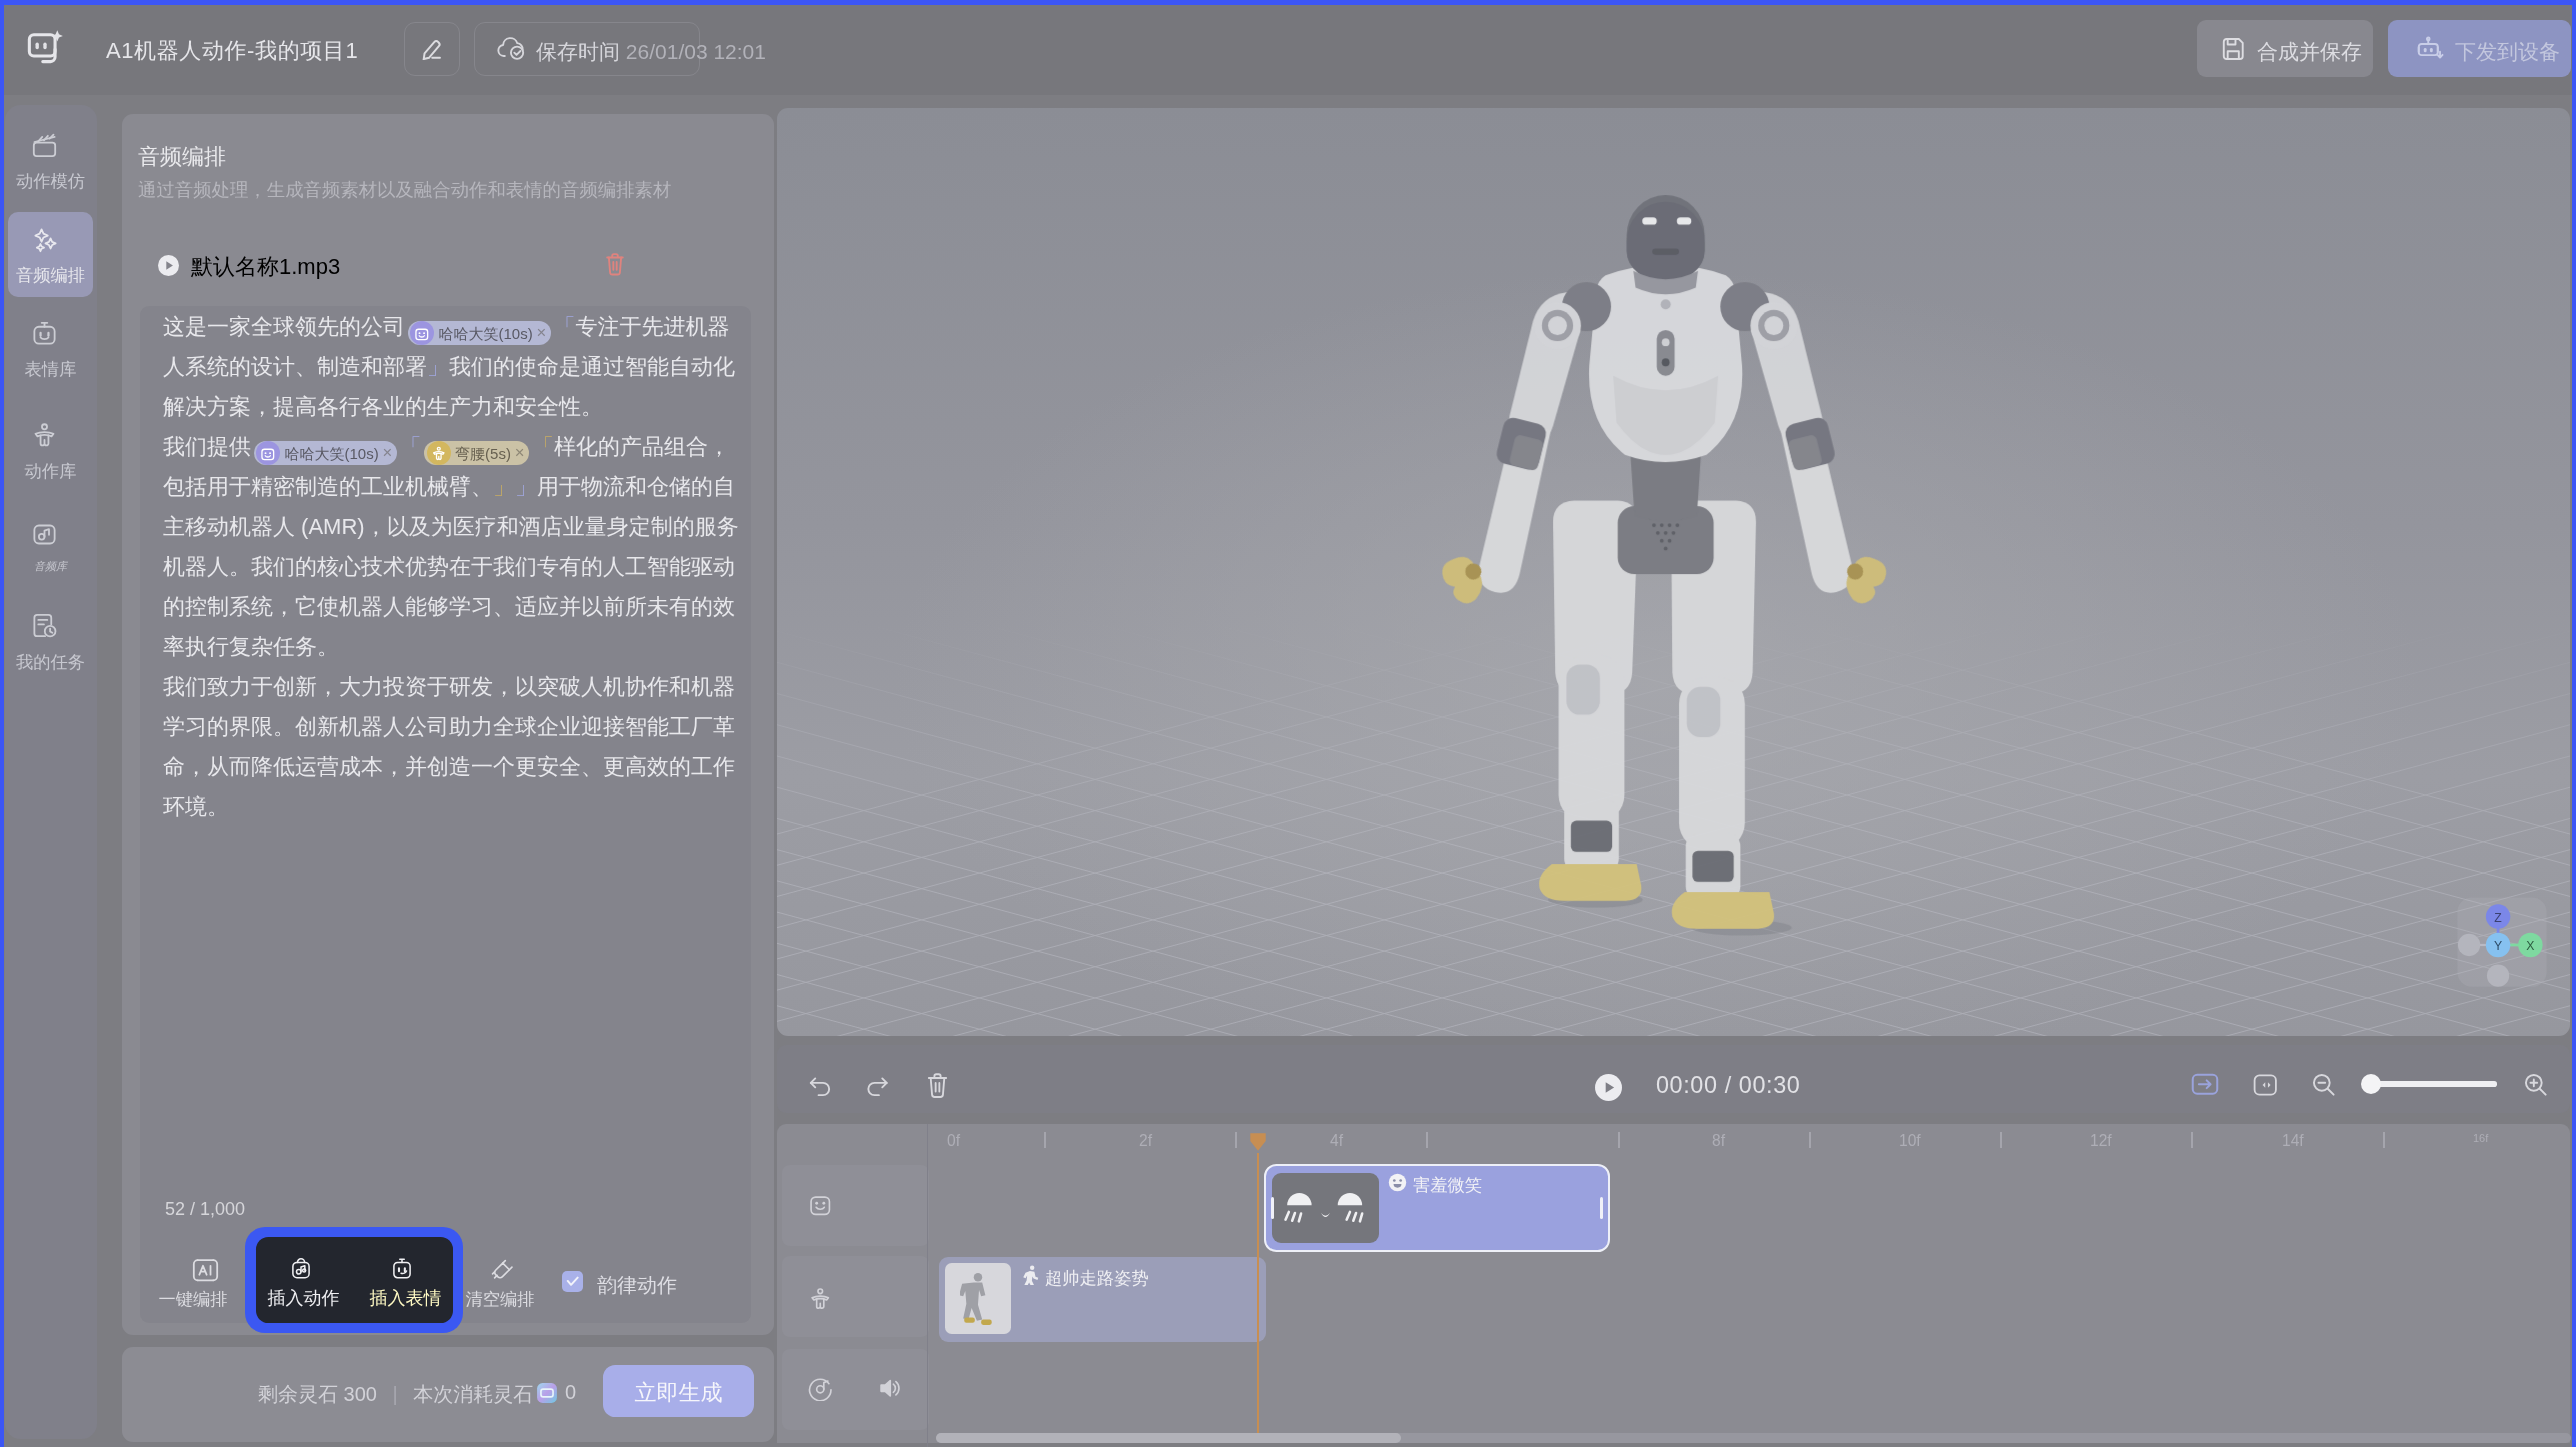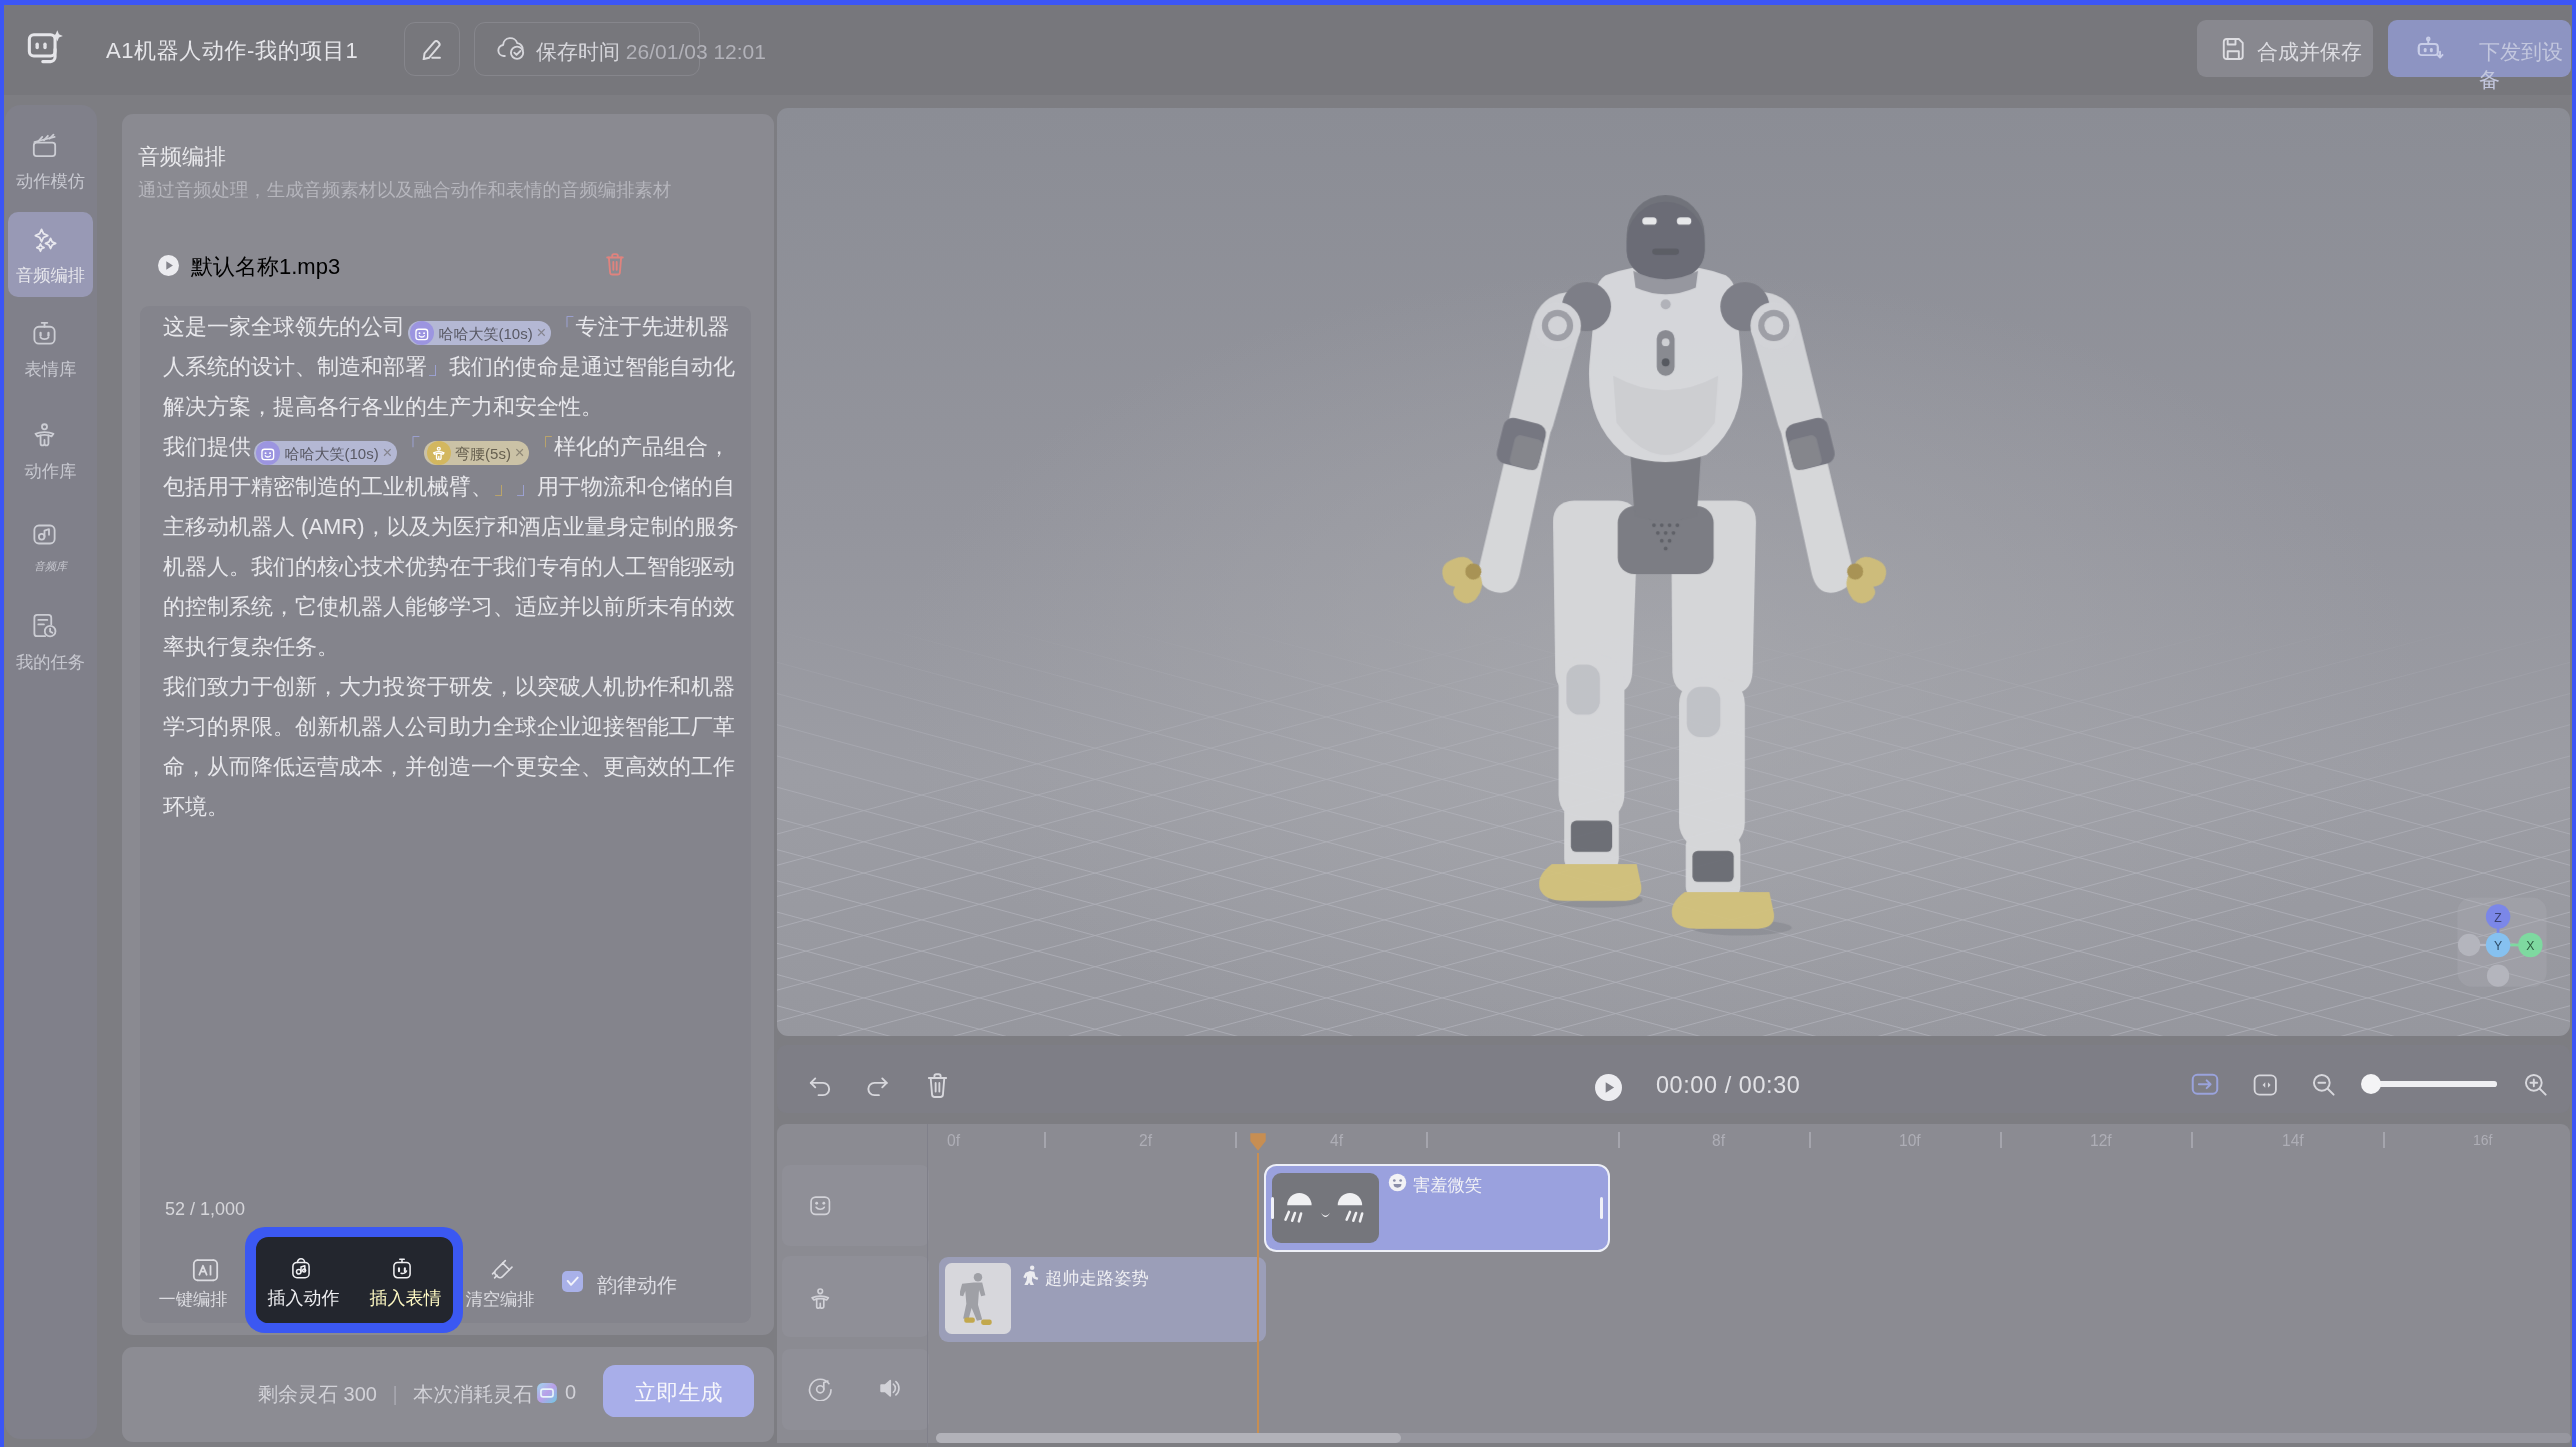--- a/index.html
+++ b/index.html
@@ -74,21 +74,21 @@
     <path d="M20 16 v-7"></path>
       <circle cx="20" cy="7" r="2.4"></circle>
     <path d="M3 22 v8 M37 22 v8"></path>
     <path d="M41 30 v10 M36.5 35.5 l4.5 4.8 4.5 -4.8"></path>
   </g>
   <g fill="#c9cee8">
       <rect x="12" y="23" width="5" height="8" rx="2.5"></rect>
       <rect x="23" y="23" width="5" height="8" rx="2.5"></rect>
     </g>
 </svg>
-<div class="abs" style="left:2455px;top:38px;font-size:21px;color:#c3c7de;margin-left:24px;">下发到设备</div>
+<div class="abs" style="left:2455px;top:38px;font-size:21px;color:#c3c7de;">下发到设备</div>
 
 <div class="card" id="sidebar" style="left:4.5px;top:105px;width:92px;height:1334px;background:#80808a;border-radius:15.6px;"></div>
 
 <div class="abs" style="left:7.8px;top:212px;width:85px;height:85px;background:#9899b5;border-radius:10px;"></div>
 
 <svg class="abs" style="left:31px;top:133px;" width="27" height="27" viewBox="0 0 48 48">
   <g fill="none" stroke="#cccdd4" stroke-width="3.2" stroke-linecap="round" stroke-linejoin="round">
     <rect x="5" y="17" width="38" height="24" rx="5"></rect>
     <path d="M6 16 l36 -9"></path>
     <path d="M13 15 l7 -8 M23 13 l7 -8 M33 10 l7 -7"></path>
@@ -470,21 +470,21 @@
 <div class="card" id="tracks" style="left:777px;top:1124px;width:1793px;height:319px;background:#8b8b92;border-radius:9px 9px 0 0;"></div>
 
 <div class="abs" style="left:947px;top:1132px;font-size:15.6px;color:#aeaeb6;">0f</div>
 <div class="abs" style="left:1139px;top:1132px;font-size:15.6px;color:#aeaeb6;">2f</div>
 <div class="abs" style="left:1330px;top:1132px;font-size:15.6px;color:#aeaeb6;">4f</div>
 <div class="abs" style="left:1521px;top:1192px;font-size:15.6px;color:#aeaeb6;">6f</div>
 <div class="abs" style="left:1712px;top:1132px;font-size:15.6px;color:#aeaeb6;">8f</div>
 <div class="abs" style="left:1899px;top:1132px;font-size:15.6px;color:#aeaeb6;">10f</div>
 <div class="abs" style="left:2090px;top:1132px;font-size:15.6px;color:#aeaeb6;">12f</div>
 <div class="abs" style="left:2282px;top:1132px;font-size:15.6px;color:#aeaeb6;">14f</div>
-<div class="abs" style="left:2473px;top:1132px;font-size:14px;color:#aeaeb6;">16f</div>
+<div class="abs" style="left:2473px;top:1132px;font-size:11px;color:#aeaeb6;">16f</div>
 <div class="abs" style="left:1044px;top:1132px;width:1.7px;height:15.6px;background:#a5a5ad;"></div>
 <div class="abs" style="left:1235px;top:1132px;width:1.7px;height:15.6px;background:#a5a5ad;"></div>
 <div class="abs" style="left:1426px;top:1132px;width:1.7px;height:15.6px;background:#a5a5ad;"></div>
 <div class="abs" style="left:1618px;top:1132px;width:1.7px;height:15.6px;background:#a5a5ad;"></div>
 <div class="abs" style="left:1809px;top:1132px;width:1.7px;height:15.6px;background:#a5a5ad;"></div>
 <div class="abs" style="left:2000px;top:1132px;width:1.7px;height:15.6px;background:#a5a5ad;"></div>
 <div class="abs" style="left:2191px;top:1132px;width:1.7px;height:15.6px;background:#a5a5ad;"></div>
 <div class="abs" style="left:2383px;top:1132px;width:1.7px;height:15.6px;background:#a5a5ad;"></div>
 <div class="abs" style="left:2574px;top:1132px;width:1.7px;height:15.6px;background:#a5a5ad;"></div>
 

